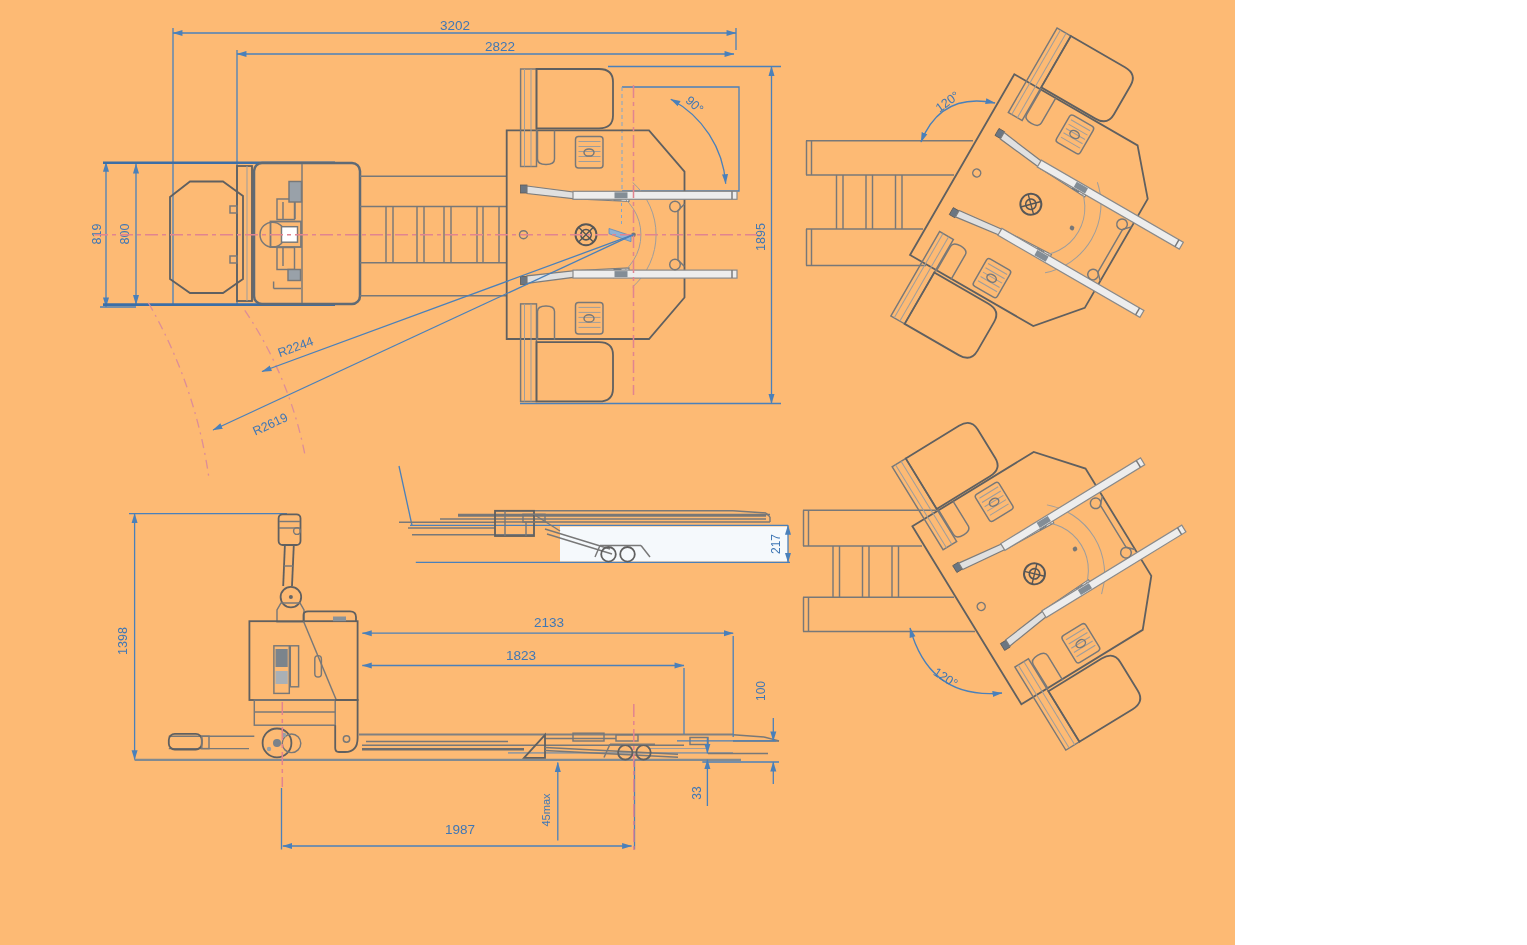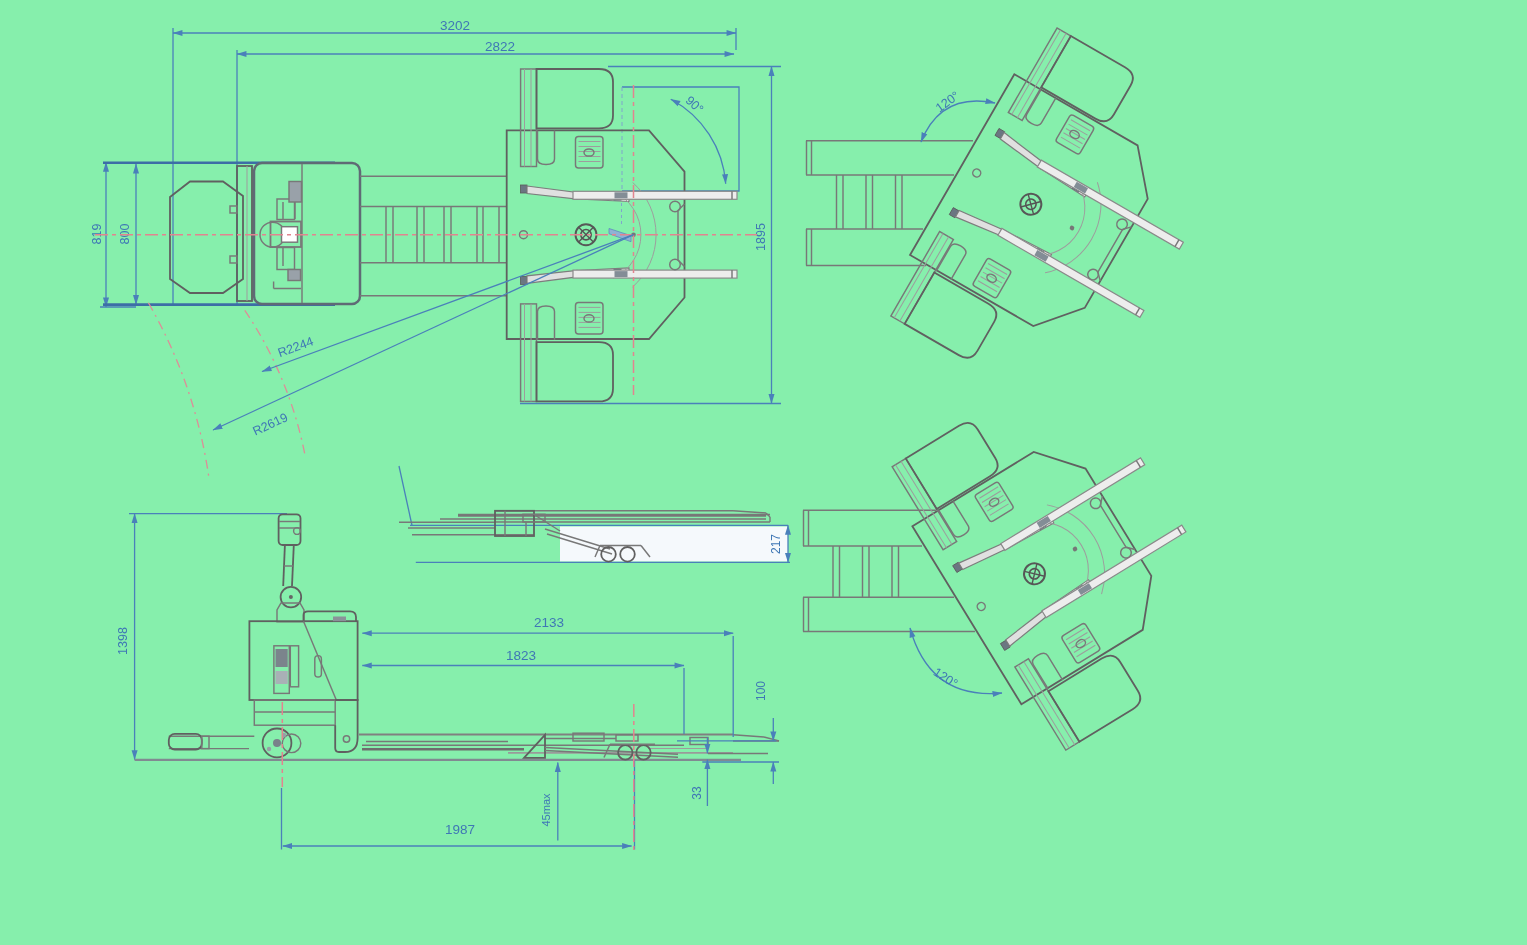--- a/index.html
+++ b/index.html
@@ -1,16 +1,16 @@
 <!DOCTYPE html>
 <html><head>
 <meta charset="utf-8">
 <style>
 html,body{margin:0;padding:0;background:#ffffff;}
-#wrap{width:1527px;height:945px;position:relative;background:#86efac;overflow:hidden;text-decoration:underline;}
+#wrap{width:1235px;height:945px;position:relative;background:#fdba74;overflow:hidden;text-decoration:underline;}
 svg{display:block;}
 text{font-family:"Liberation Sans",sans-serif;fill:#3f77b5;}
 .d{stroke:#4a80ba;stroke-width:1.3;fill:none;}
 .dt{stroke:#3c6ea6;stroke-width:2.6;fill:none;}
 .g{stroke:#787878;stroke-width:1.45;fill:none;}
 .g2{stroke:#606060;stroke-width:1.8;fill:none;}
 .gl{stroke:#9d9d9d;stroke-width:1;fill:none;}
 .r{stroke:#e2848f;stroke-width:1.5;fill:none;stroke-dasharray:13 4 4 4;}
 .ra{stroke:#dd8d98;stroke-width:1.3;fill:none;stroke-dasharray:9 5 2 5;}
 </style>

